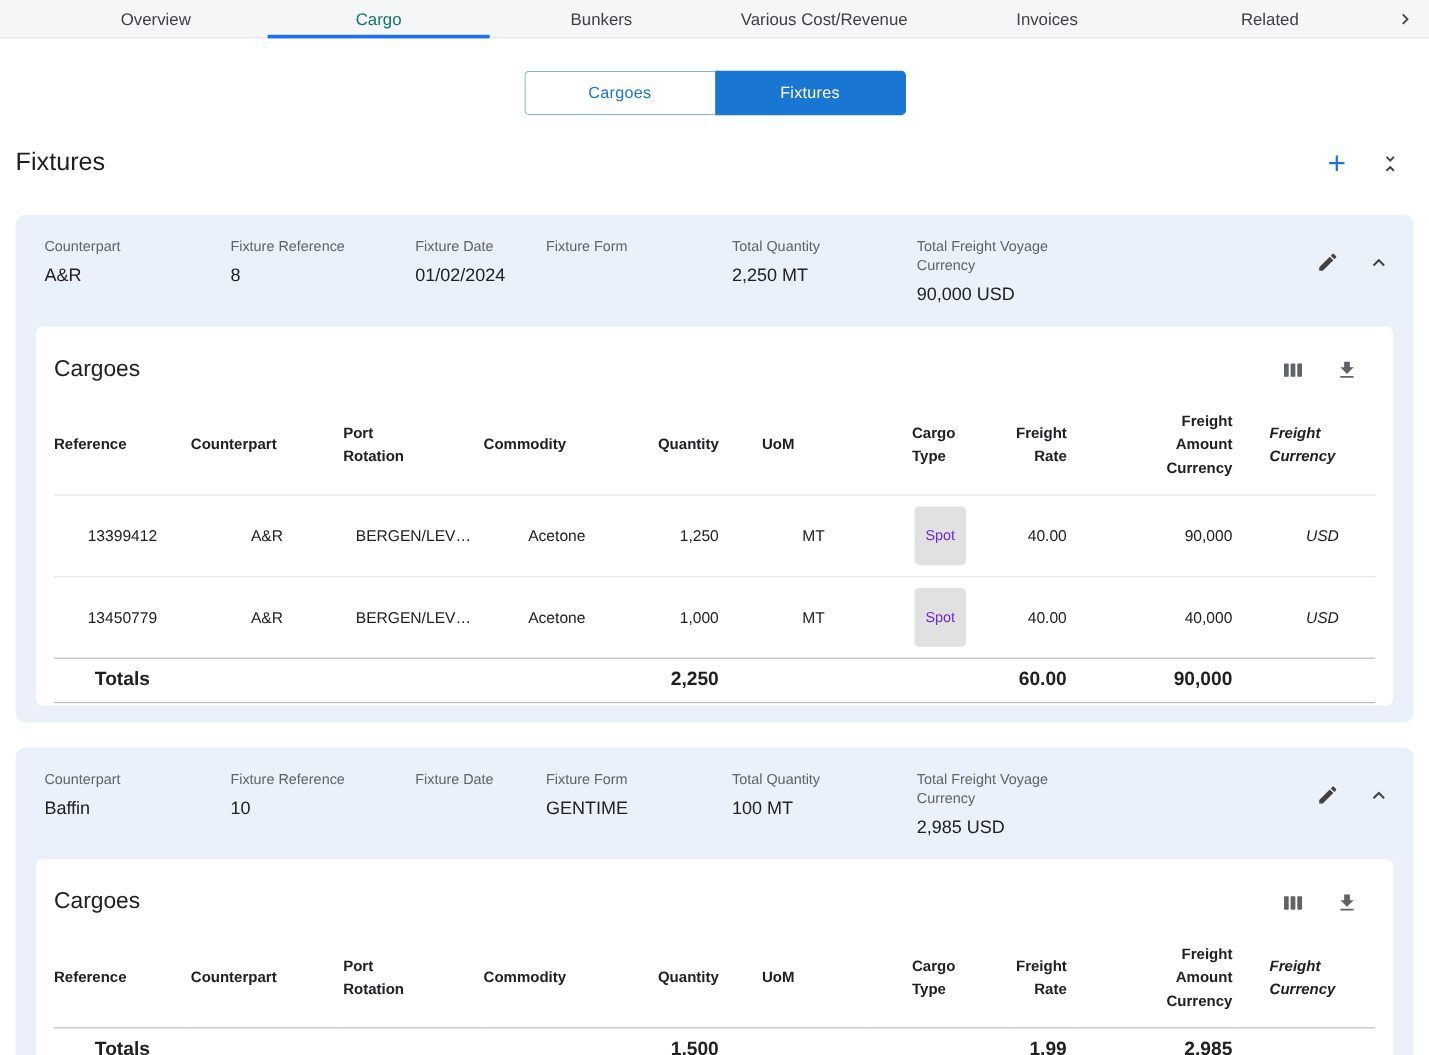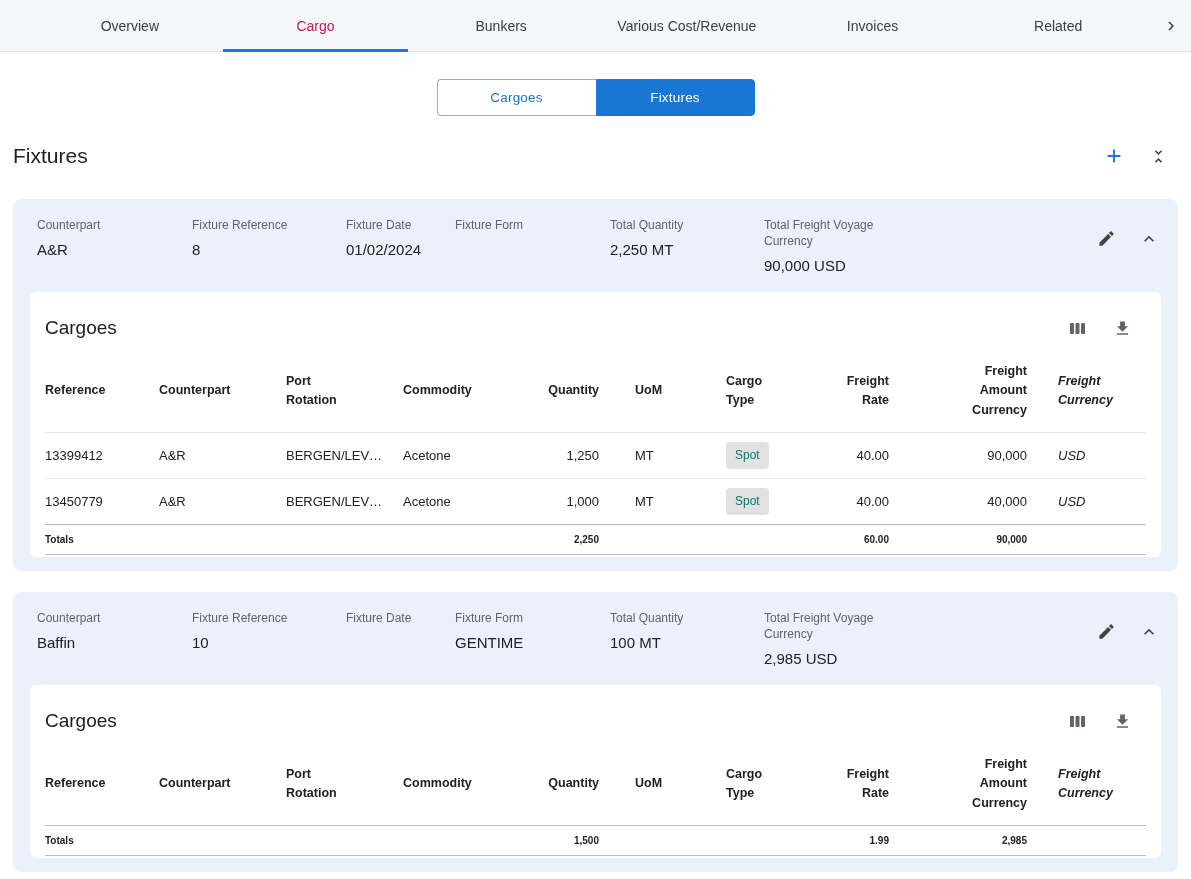--- a/index.html
+++ b/index.html
@@ -1,24 +1,24 @@
 <!DOCTYPE html>
 <html><head>
 <meta charset="utf-8">
 <style>
   * { box-sizing: border-box; }
   html,body { margin:0; padding:0; background:#fff; }
   body { width:1191px; font-family:"Liberation Sans", sans-serif; color:#202124; }
 
   
-  .topnav { display:flex; align-items:stretch; height:52px; background:#f5f6f7;
+  .topnav { display:flex; align-items:stretch; height:32px; background:#f5f6f7;
             border-bottom:1px solid #e4e4e4; padding-left:37px; }
   .tab { flex:1; display:flex; align-items:center; justify-content:center;
          font-size:14px; color:#3c4043; position:relative; cursor:pointer; white-space:nowrap; }
-  .tab.active { color:#be185d; }
+  .tab.active { color:#0f766e; }
   .tab.active::after { content:""; position:absolute; left:0; right:0; bottom:-1px;
                        height:3px; background:#1a73e8; }
   .nav-chevron { width:40px; display:flex; align-items:center; justify-content:center; cursor:pointer; }
 
   
   .toggle-wrap { display:flex; justify-content:center; margin-top:27px; }
   .toggle-btn { height:37px; width:159px; font-family:inherit; font-size:13.5px;
                 cursor:pointer; letter-spacing:.2px; }
   .toggle-btn.left  { background:#fff; color:#1976d2; border:1px solid rgba(25,118,210,.55);
                       border-radius:4px 0 0 4px; border-right:none; }
@@ -52,38 +52,38 @@
   .cargoes-card { background:#fff; border-radius:6px; padding:25px 15px 2px 15px; }
   .cargoes-header { display:flex; align-items:center; justify-content:space-between; margin-bottom:16px; }
   .cargoes-title { font-size:19px; font-weight:400; color:#202124; }
   .card-actions { display:flex; gap:22px; padding-right:12px; }
 
   
   table { width:100%; border-collapse:collapse; table-layout:fixed; }
   th { font-size:12.5px; font-weight:700; color:#202124; text-align:left;
        padding:6px 0 12px 0; vertical-align:middle; line-height:1.55; }
   td { font-size:13px; color:#202124; padding:9px 0; border-top:1px solid #e7e7e7;
-       white-space:nowrap; overflow:hidden; }
+       white-space:nowrap; overflow:hidden;text-align:center; }
   .ar { text-align:right; }
   .c-qty  { padding-right:6px;  }
   .c-uom  { padding-left:30px;  }
   .c-type { padding-left:5px;   }
   .c-rate { padding-right:10px; }
   .c-amt  { padding-right:6px;  }
   .c-cur  { padding-left:25px;font-style:italic;  }
   th .hw { display:inline-block; }
   .hw-port { max-width:56px; }
-  .hw-type { max-width:48px; }
+  .hw-type { max-width:48px;margin-left:34px; }
   .hw-rate { max-width:52px; }
   .hw-amt  { max-width:66px; }
   .hw-cur  { max-width:62px; }
-  tr.totals td { font-weight:700; font-size:10px; border-top:1px solid #bdbdbd;
+  tr.totals td { font-weight:700; font-size:16px; border-top:1px solid #bdbdbd;
                  border-bottom:1px solid #bdbdbd; }
-  .chip { display:inline-block; background:#e1e1e1; border-radius:4px; padding:6px 9px;
-          font-size:12px; color:#0f766e; line-height:1.25; }
+  .chip { display:inline-block; background:#e1e1e1; border-radius:4px; padding:17px 9px;
+          font-size:12px; color:#6d28d9; line-height:1.25; }
 
   svg { display:block; }
 </style>
 </head>
 <body>
 
 <nav class="topnav">
   <div class="tab">Overview</div>
   <div class="tab active">Cargo</div>
   <div class="tab">Bunkers</div>

